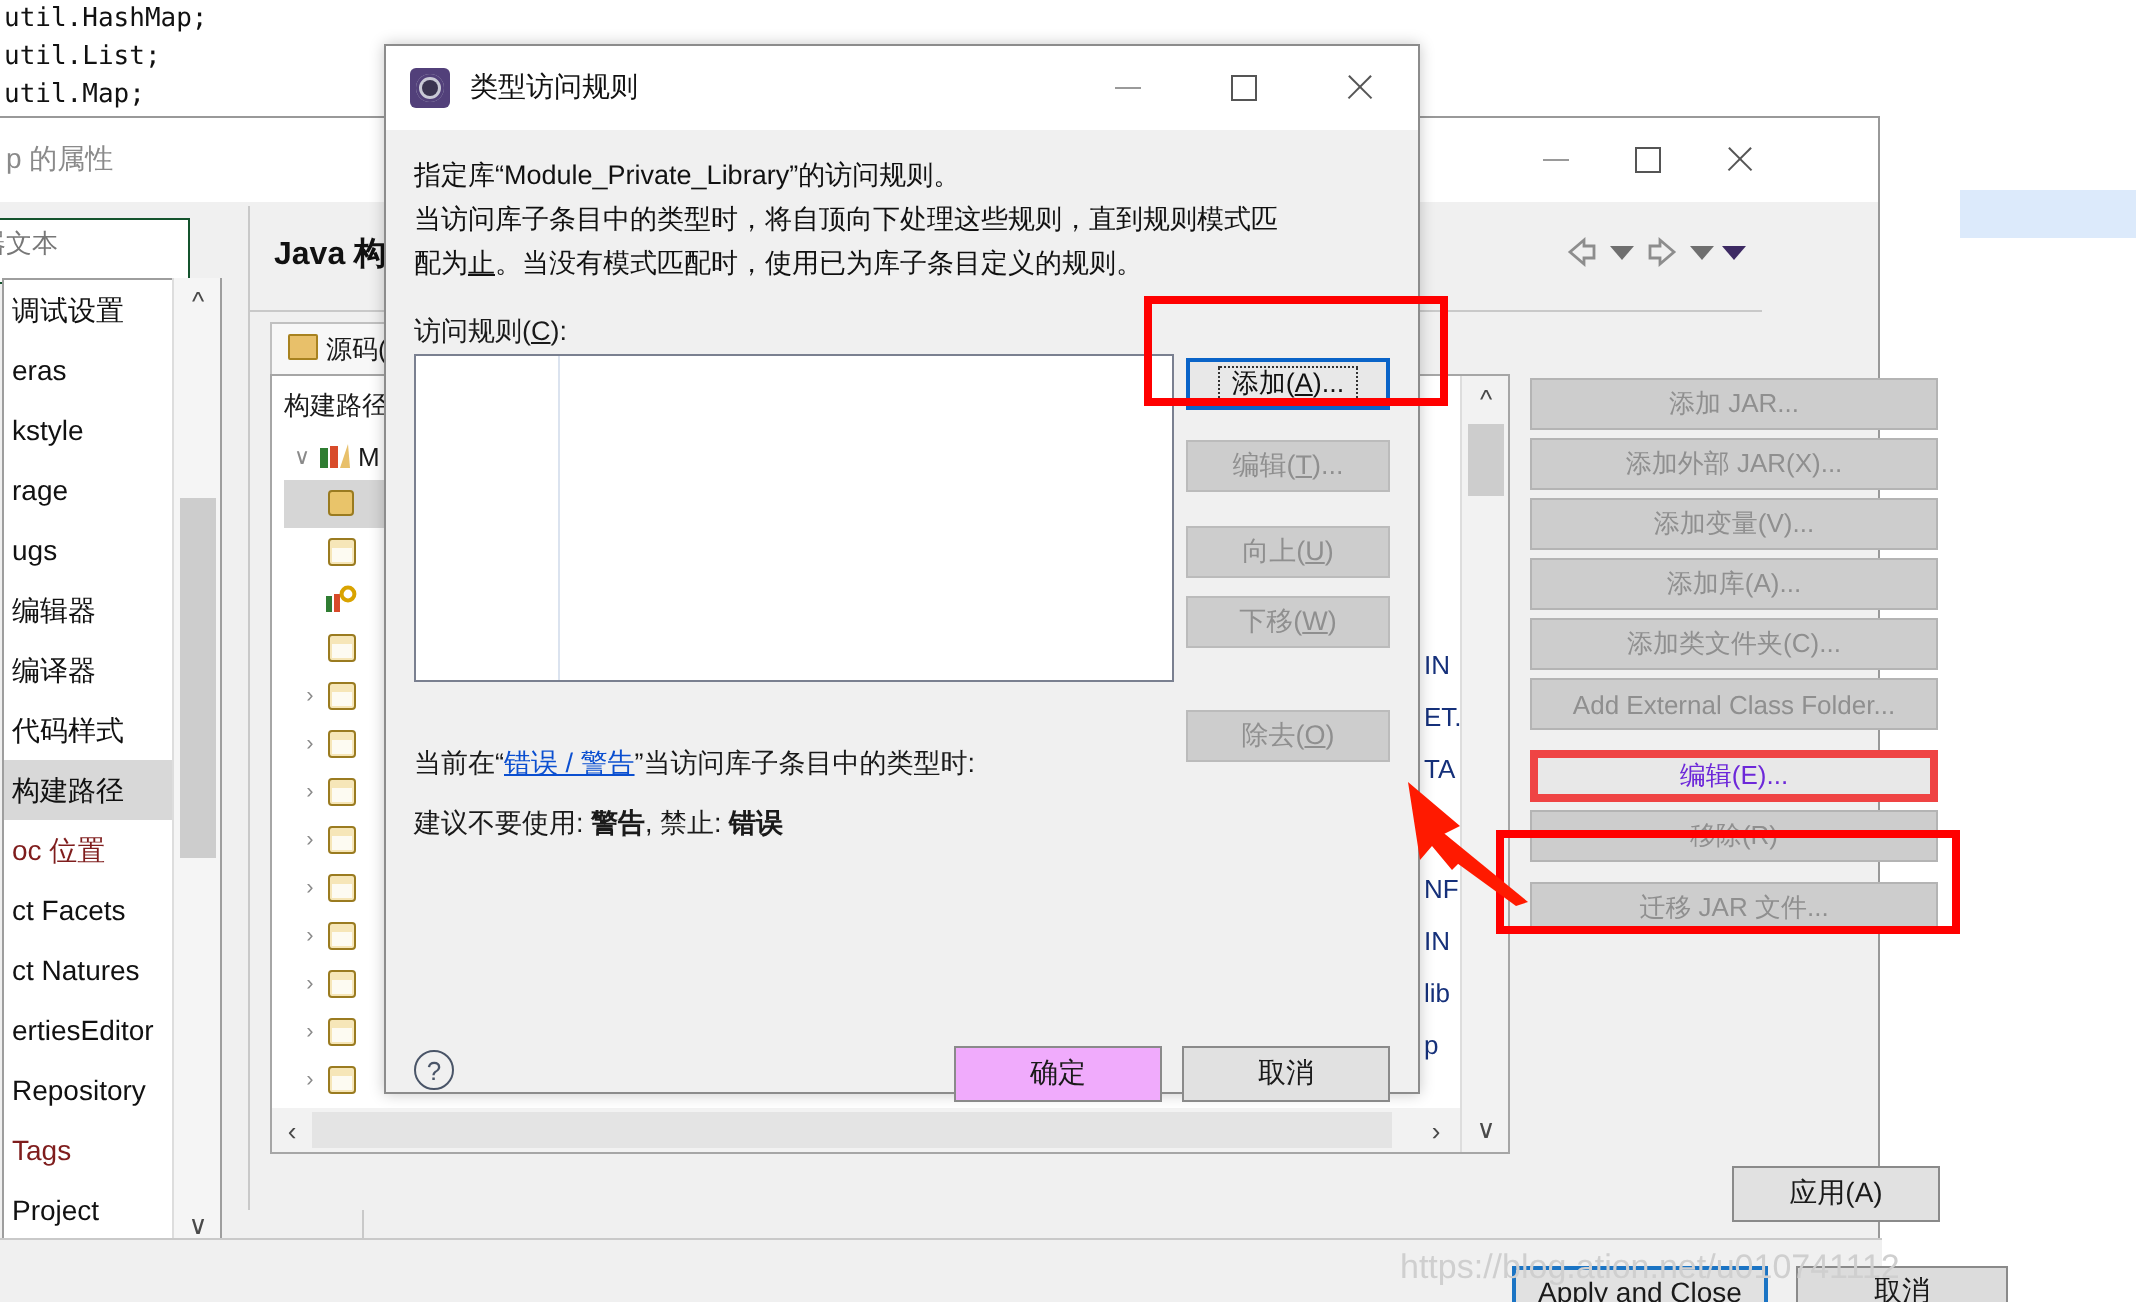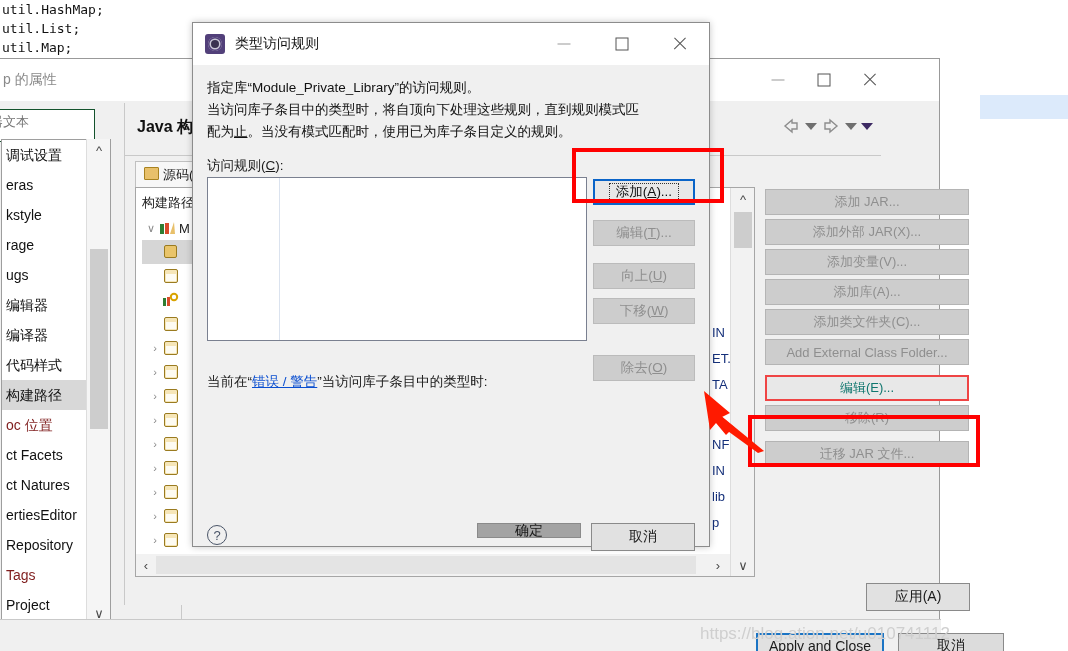--- a/index.html
+++ b/index.html
@@ -84,21 +84,21 @@
   .jar:after{content:"";position:absolute;left:1px;top:4px;right:1px;bottom:1px;background:#fdfbf2;}
   .lk{width:13px;height:13px;position:absolute;left:2px;top:1px;background:#e9c46a;
       border:1.2px solid #9a7b20;border-radius:2px;box-sizing:border-box;}
 
   
   #side-btns{position:absolute;left:640px;top:86px;width:104px;}
   .sbtn{width:204px;height:26px;margin-bottom:4px;background:#cdcdcd;border:1px solid #b4b4b4;
     color:#8f8f8f;font-size:13px;display:flex;align-items:center;justify-content:center;
     box-sizing:border-box;white-space:nowrap;font-family:"Liberation Sans",sans-serif;}
   .sbtn.gap{margin-top:10px;}
-  .sbtn.enabled{background:#e8e8e8;border:2px solid #ef4444;color:#0f766e;}
+  .sbtn.enabled{background:#e8e8e8;border:4px solid #ef4444;color:#6d28d9;}
 
   
   #apply-btn{position:absolute;left:866px;top:583px;width:104px;height:28px;background:#e1e1e1;
     border:1px solid #8a8a8a;display:flex;align-items:center;justify-content:center;font-size:14px;
     box-sizing:border-box;}
   #props-sep{position:absolute;left:0;top:560px;width:1000px;height:1px;background:#c9c9c9;}
   #bottom-bar{position:absolute;left:0;top:561px;width:1000px;height:31px;background:#f0f0f0;}
   #apply-close{position:absolute;left:756px;top:633px;width:128px;height:26px;background:#e1e1e1;
     border:2px solid #1b74c4;display:flex;align-items:center;justify-content:center;font-size:14px;
     box-sizing:border-box;overflow:hidden;}
@@ -137,21 +137,21 @@
   #btn-add .inner{border:1px dotted #333;padding:0 6px;line-height:16px;}
   .u{text-decoration:underline;}
 
   #sev-line1{position:absolute;left:14px;top:308px;font-size:13.5px;white-space:nowrap;}
   #sev-line1 a{color:#0b4fd0;text-decoration:underline;}
   #sev-line2{position:absolute;left:14px;top:338px;font-size:13.5px;white-space:nowrap;}
   #sev-line2 b{font-weight:bold;}
   #help-ic{position:absolute;left:14px;top:460px;width:20px;height:20px;border:1.6px solid #4a5568;
     border-radius:50%;color:#4a5568;font-size:13px;display:flex;align-items:center;justify-content:center;
     box-sizing:border-box;}
-  #btn-ok{position:absolute;left:284px;top:458px;width:104px;height:15px;background:#a3a3a3;
+  #btn-ok{position:absolute;left:284px;top:458px;width:104px;height:28px;background:#f0abfc;
     border:1px solid #8a8a8a;display:flex;align-items:center;justify-content:center;font-size:14px;box-sizing:border-box;}
   #btn-cancel{position:absolute;left:398px;top:458px;width:104px;height:28px;background:#e1e1e1;
     border:1px solid #8a8a8a;display:flex;align-items:center;justify-content:center;font-size:14px;box-sizing:border-box;}
 
   
   .annot{position:absolute;border:4px solid #ff0000;box-sizing:border-box;pointer-events:none;}
   #annot-add{left:572px;top:148px;width:152px;height:55px;}
   #annot-edit{left:748px;top:415px;width:232px;height:52px;}
   #annot-arrow{left:700px;top:385px;width:68px;height:68px;pointer-events:none;}
 
@@ -435,20 +435,21 @@
         <div class="dbtn" id="" style="top: 233px;">
           <span><span>下移(</span><span class="u">W</span><span>)</span></span>
         </div>
         <div class="dbtn" id="" style="top: 290px;">
           <span><span>除去(</span><span class="u">O</span><span>)</span></span>
         </div>
       </div>
 
     <div id="sev-line1"><span>当前在“</span><a href="#">错误 / 警告</a><span>”当访问库子条目中的类型时:</span></div>
 
+    <div id="sev-line2"><span>建议不要使用: </span><b>警告</b><span>, 禁止: </span><b>错误</b></div>
 
     <div id="help-ic">
         <span>?</span>
       </div>
     <div id="btn-ok">
         <span>确定</span>
       </div>
     <div id="btn-cancel">
         <span>取消</span>
       </div>

